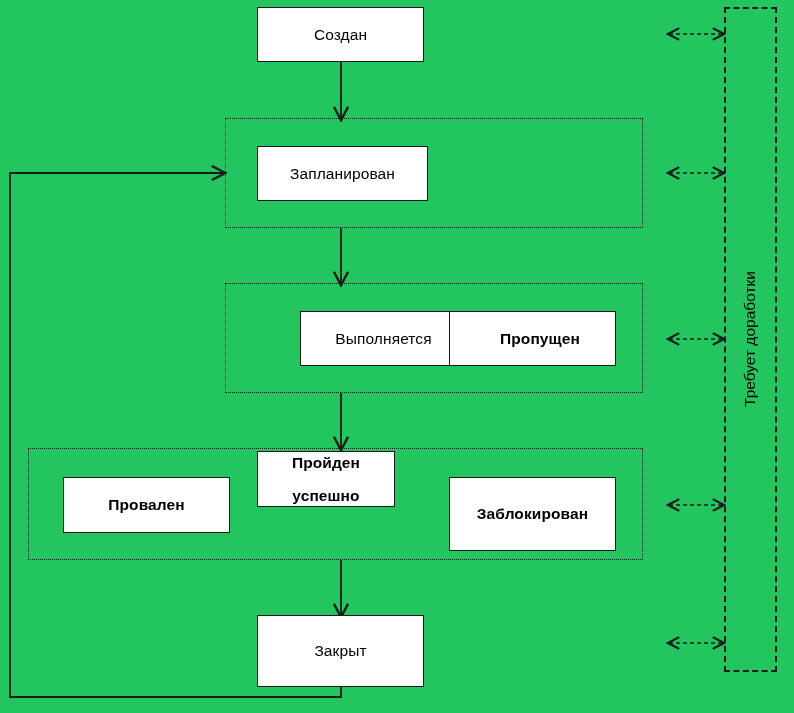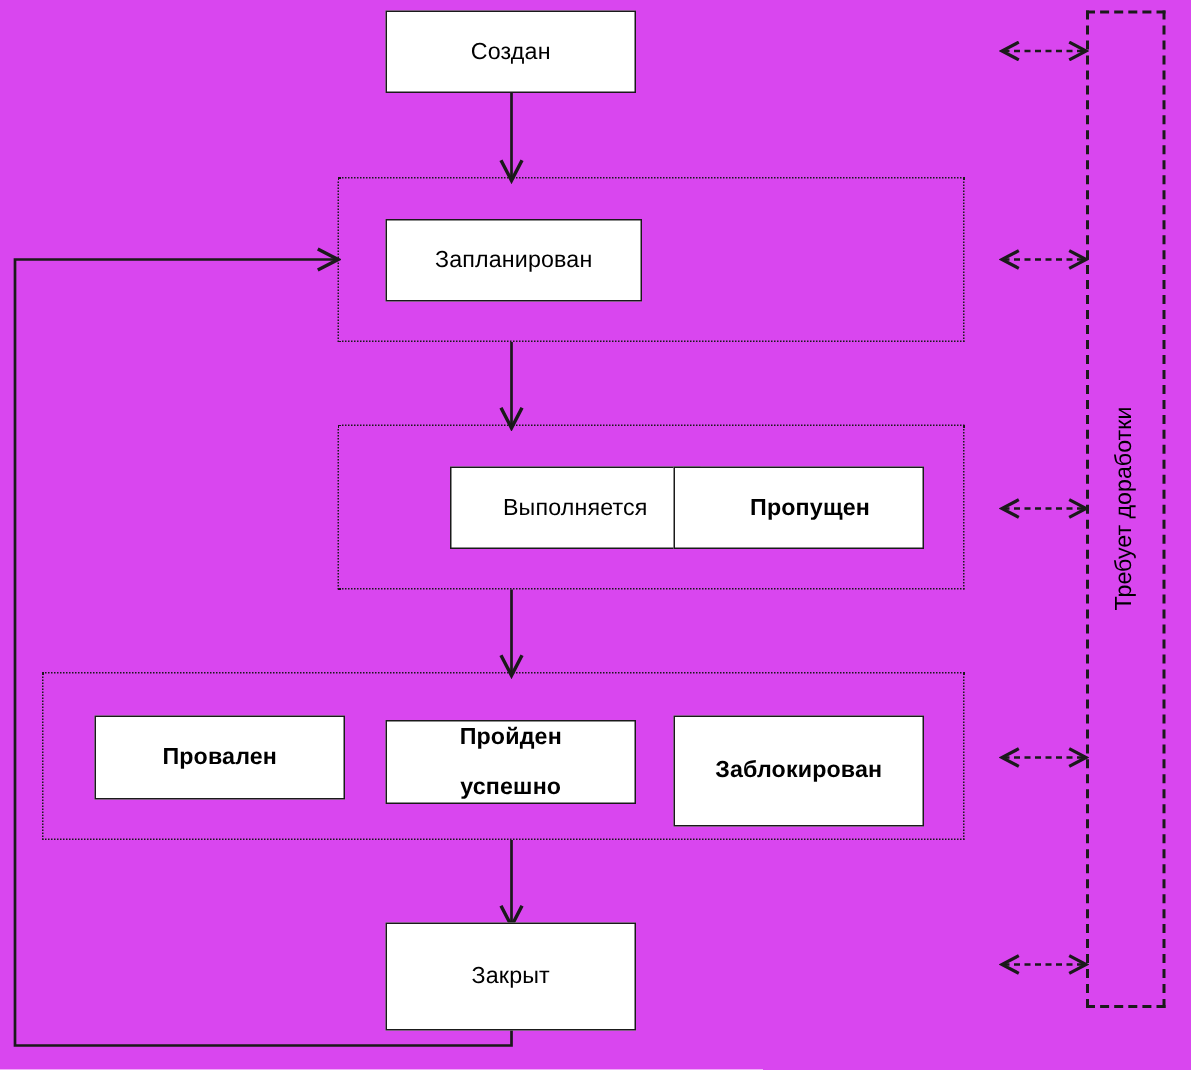--- a/index.html
+++ b/index.html
@@ -1,19 +1,19 @@
 <!DOCTYPE html>
 <html><head>
 <meta charset="utf-8">
 <style>
   html,body{margin:0;padding:0;background:#ffffff;}
   #canvas{
     position:relative;
     width:794px;height:713px;
-    background:#d946ef;
+    background:#22c55e;
     font-family:"Liberation Sans","DejaVu Sans",sans-serif;
     overflow:hidden;
   }
   #svg-layer{position:absolute;left:0;top:0;width:794px;height:713px;}
 
   .node{
     position:absolute;
     box-sizing:border-box;
     border:1.6px solid #1a1a1a;
     background:#ffffff;
@@ -108,21 +108,21 @@
   <div class="node bold" style="left:449px;top:311px;width:167px;height:55px;padding-left:15px;">
     <span>Пропущен</span>
   </div>
 
   <div class="group" style="left:28px;top:448px;width:615px;height:112px;"></div>
 
   <div class="node bold" style="left:63px;top:477px;width:167px;height:56px;">
     <span>Провален</span>
   </div>
 
-  <div class="node bold two-line" style="left:257px;top:480px;width:167px;height:56px;flex-direction:column;gap:14px;">
+  <div class="node bold two-line" style="left:257px;top:451px;width:138px;height:56px;flex-direction:column;gap:14px;">
     <span>Пройден</span>
     <span>успешно</span>
   </div>
 
   <div class="node bold" style="left:449px;top:477px;width:167px;height:74px;">
     <span>Заблокирован</span>
   </div>
 
   <div class="node" style="left:257px;top:615px;width:167px;height:72px;">
     <span>Закрыт</span>

